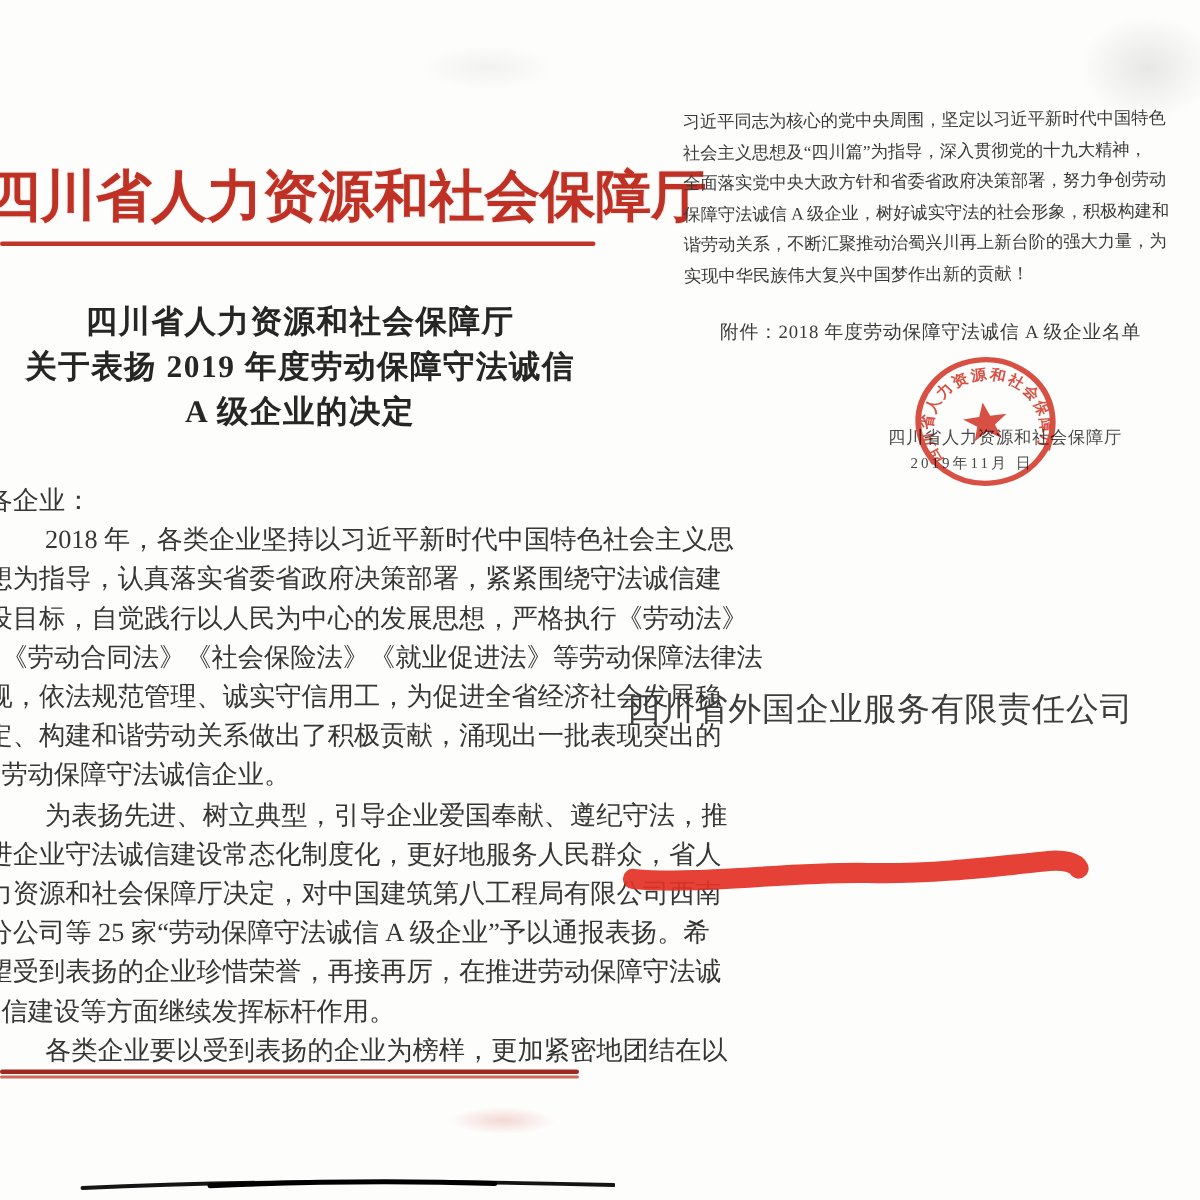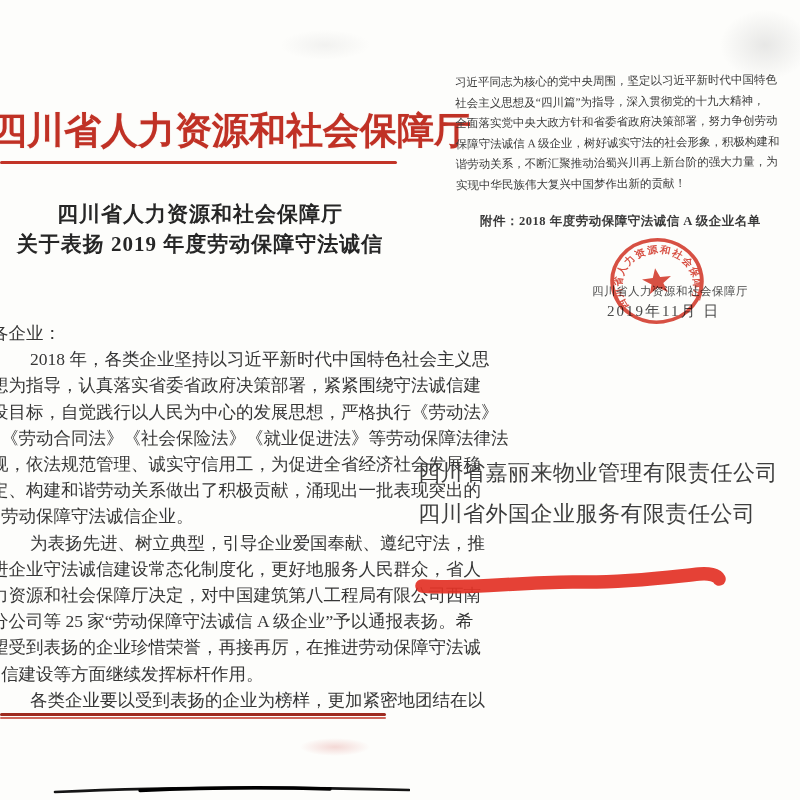--- a/index.html
+++ b/index.html
@@ -27,25 +27,25 @@
   .red-double-rule .r1{height:3px;background:#9e2b20;border-radius:2px;}
   .red-double-rule .r2{height:2px;margin-top:1px;background:#cf685d;border-radius:2px;}
 
   .bottom-line{position:absolute;left:0;top:780px;width:410px;height:20px;}
 
   
   .right-body{position:absolute;left:455px;top:72px;width:340px;font-size:11.5px;line-height:20.6px;
               color:#3a3a3a;transform:rotate(-0.5deg);transform-origin:left top;}
   .right-body div{white-space:nowrap;}
 
-  .attachment{position:absolute;left:480px;top:213px;font-size:12.5px;font-weight:700;color:#3a3a3a;
+  .attachment{position:absolute;left:480px;top:213px;font-size:12.5px;font-weight:400;color:#3a3a3a;
               letter-spacing:.5px;white-space:nowrap;}
 
   .signature{position:absolute;left:592px;top:284px;font-size:11.5px;color:#4a4a4a;letter-spacing:.5px;white-space:nowrap;}
-  .sign-date{position:absolute;left:607px;top:302px;font-size:15px;color:#4a4a4a;letter-spacing:2px;white-space:nowrap;}
+  .sign-date{position:absolute;left:607px;top:302px;font-size:10px;color:#4a4a4a;letter-spacing:2px;white-space:nowrap;}
 
   .seal{position:absolute;left:608px;top:236px;width:98px;height:90px;opacity:.88;mix-blend-mode:multiply;}
 
   .company-list{position:absolute;left:418px;top:452px;font-size:22px;line-height:41px;color:#3d3d3d;}
   .company-list div{white-space:nowrap;letter-spacing:.5px;}
 
   .marker{position:absolute;left:414px;top:563px;width:320px;height:40px;opacity:.92;}
 
   
   .smudge{position:absolute;border-radius:50%;pointer-events:none;}
@@ -57,20 +57,21 @@
 <body>
 
 <div class="photo">
 
   <div class="masthead">四川省人力资源和社会保障厅</div>
   <div class="masthead-rule"></div>
 
   <div class="doc-title">
     <div>四川省人力资源和社会保障厅</div>
     <div>关于表扬 2019 年度劳动保障守法诚信</div>
+    <div>A 级企业的决定</div>
   </div>
 
   <div class="left-body">
     <div>各企业：</div>
     <div class="ind">2018 年，各类企业坚持以习近平新时代中国特色社会主义思</div>
     <div>想为指导，认真落实省委省政府决策部署，紧紧围绕守法诚信建</div>
     <div>设目标，自觉践行以人民为中心的发展思想，严格执行《劳动法》</div>
     <div class="pl10">《劳动合同法》《社会保险法》《就业促进法》等劳动保障法律法</div>
     <div>规，依法规范管理、诚实守信用工，为促进全省经济社会发展稳</div>
     <div>定、构建和谐劳动关系做出了积极贡献，涌现出一批表现突出的</div>
@@ -115,21 +116,20 @@
         <path id="sealArc" d="M 26 106 A 52 52 0 1 1 114 106" fill="none"></path>
       </defs>
       <text font-size="15" fill="#d4382a" font-weight="bold" font-family="'Liberation Serif','DejaVu Serif',serif">
         <textPath href="#sealArc" startOffset="2" textLength="218">四川省人力资源和社会保障厅</textPath>
       </text>
       <polygon fill="#d4382a" points="70,50 75.3,64.6 90.9,64.9 78.5,74.3 83.1,89.1 70,80.4 56.9,89.1 61.5,74.3 49.1,64.9 64.7,64.6"></polygon>
     </g>
   </svg>
 
   <div class="company-list">
-    <div>四川省嘉丽来物业管理有限责任公司</div>
     <div>四川省外国企业服务有限责任公司</div>
   </div>
 
   <svg class="marker" viewBox="0 0 320 40">
     <path d="M 8 23 C 55 27 110 18 165 19 C 210 20 255 14 285 11 C 295 10 303 12 305 16" fill="none" stroke="#e33226" stroke-width="13.5" stroke-linecap="round" stroke-linejoin="round"></path>
   </svg>
 
   <div class="smudge sm1"></div>
   <div class="smudge sm2"></div>
   <div class="smudge sm3"></div>

